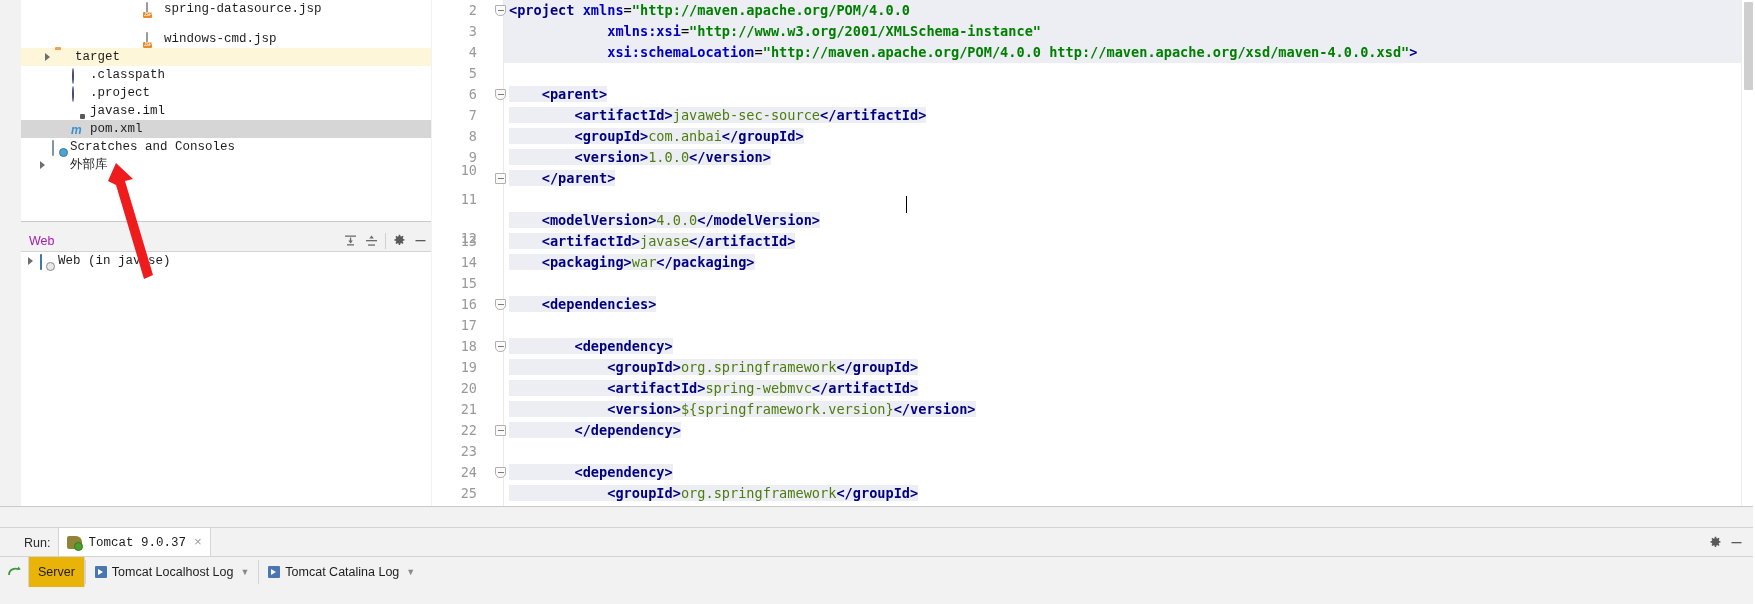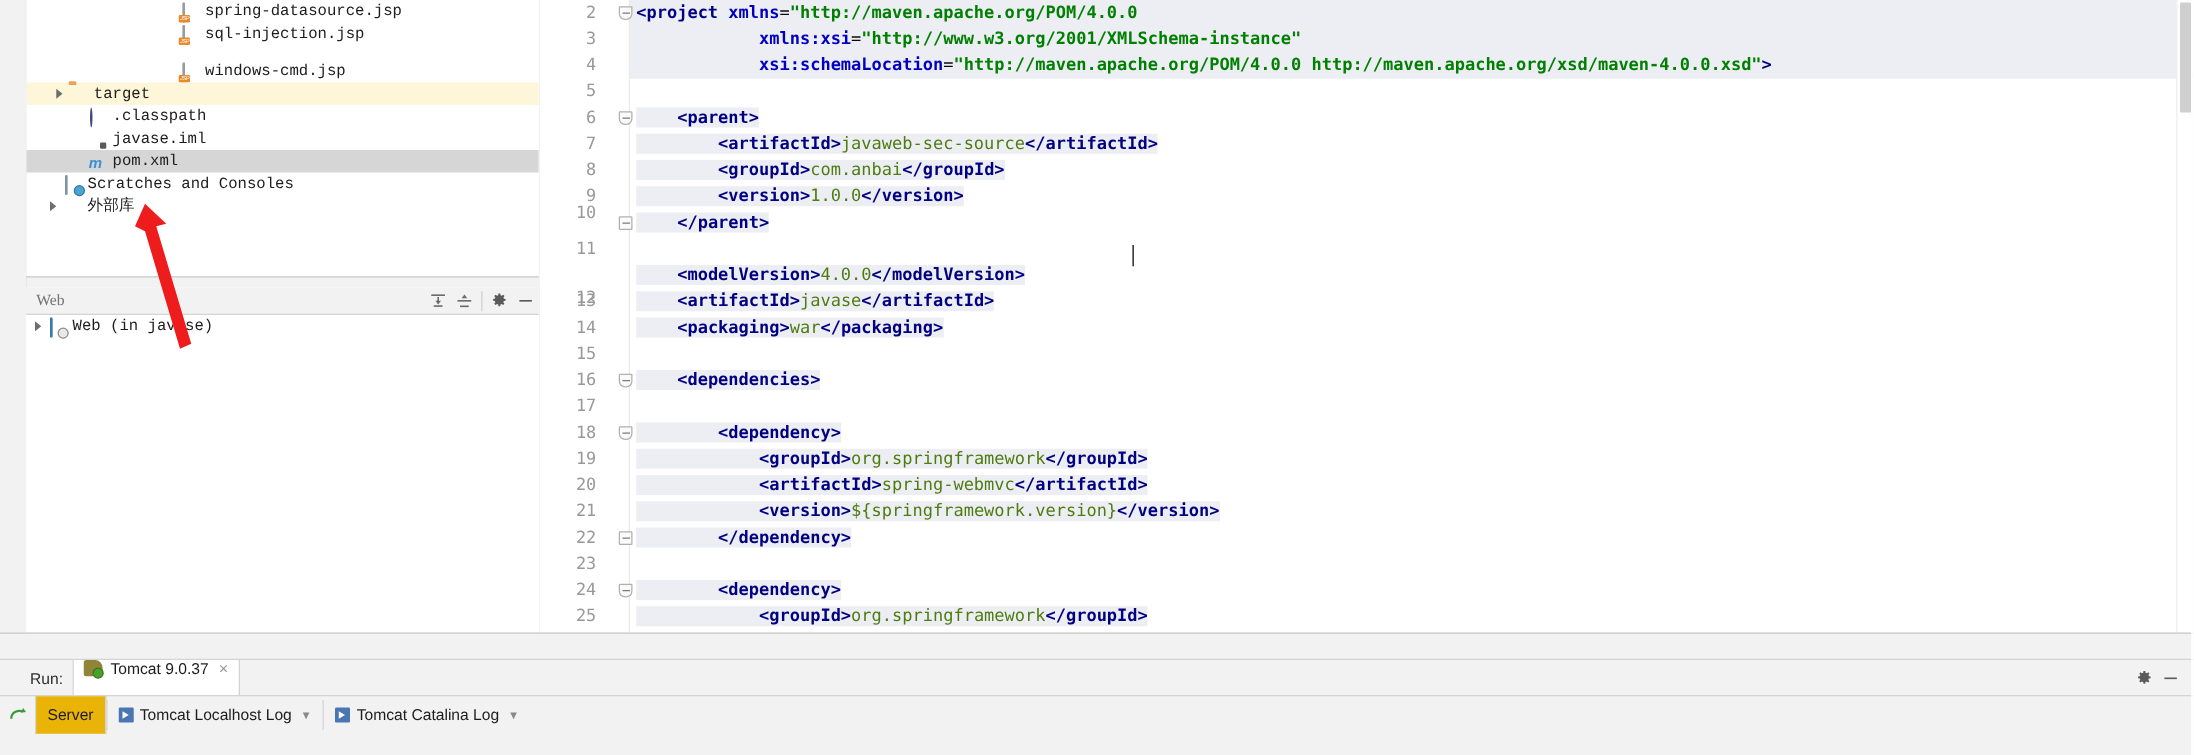--- a/index.html
+++ b/index.html
@@ -124,21 +124,21 @@
   
   .web-panel{
     position:absolute;left:21px;top:230px;width:410px;height:276px;
     background:#ffffff;
   }
   .web-header{
     height:21px;background:#f2f2f2;border-bottom:1px solid #d4d4d4;
     display:flex;align-items:center;padding-left:8px;
     position:relative;
   }
-  .web-title{font-size:12.5px;color:#737373;font-family:Liberation Serif, serif;}
+  .web-title{font-size:12.5px;color:#a21caf;}
   .web-actions{
     position:absolute;right:0;top:0;height:21px;display:flex;align-items:center;
   }
   .act{width:21px;height:21px;display:flex;align-items:center;justify-content:center;}
   .act svg{display:block;}
   .vsep{width:1px;height:16px;background:#d0d0d0;margin:0 3px;}
   .web-body{background:#ffffff;height:255px;}
 
   
   .editor{
@@ -198,23 +198,23 @@
   }
   .run-bar{
     position:absolute;left:0;top:527px;width:100%;height:29px;
     background:#f2f2f2;border-top:1px solid #d4d4d4;
     display:flex;align-items:center;
   }
   .run-label{
     padding:0 8px 0 24px;font-size:12.5px;color:#2b2b2b;
   }
   .run-tab{
-    height:29px;display:flex;align-items:flex-start;padding:0 8px;
+    height:29px;display:flex;align-items:center;padding:0 8px;
     background:#ffffff;border-left:1px solid #d4d4d4;border-right:1px solid #d4d4d4;
-    font-size:12.5px;color:#1d1d1d;
+    font-size:12.5px;color:#1d1d1d;font-family:Liberation Mono, monospace;
   }
   .tomcat-ico{
     width:15px;height:13px;margin-right:6px;position:relative;flex:0 0 auto;
     background:#8f8437;border-radius:2px 6px 2px 2px;
   }
   .tomcat-ico::after{
     content:"";position:absolute;right:-1px;bottom:-2px;width:7px;height:7px;
     border-radius:50%;background:#49a02c;border:1px solid #2f7a1c;
   }
   .close-x{
@@ -262,39 +262,39 @@
 
   <div class="left-strip"></div>
 
   <div class="project-panel">
     <div id="tree-rows">
         <div class="tree-row" style="padding-left: 110px;">
           <span class="arrow"></span>
           <span class="ico"><i class="ico-jsp"></i></span>
           <span class="label">spring-datasource.jsp</span>
         </div>
-        <div class="tree-row" style="padding-left: 110px;">
-          <span class="arrow"></span>
-          <span class="ico"><i class="ico-jsp"></i></span>
-          <span class="label">sql-injection.jsp</span>
-        </div>
         <div class="tree-row" style="padding-left: 110px; margin-top: 12px;">
           <span class="arrow"></span>
           <span class="ico"><i class="ico-jsp"></i></span>
           <span class="label">windows-cmd.jsp</span>
         </div>
         <div class="tree-row highlight" style="padding-left: 21px;">
           <span class="arrow closed"></span>
           <span class="ico"><i class="ico-folder"></i></span>
           <span class="label">target</span>
         </div>
         <div class="tree-row" style="padding-left: 36px;">
           <span class="arrow"></span>
           <span class="ico"><i class="ico-round"></i></span>
           <span class="label">.classpath</span>
+        </div>
+        <div class="tree-row" style="padding-left: 36px;">
+          <span class="arrow"></span>
+          <span class="ico"><i class="ico-round"></i></span>
+          <span class="label">.project</span>
         </div>
         <div class="tree-row" style="padding-left: 36px;">
           <span class="arrow"></span>
           <span class="ico"><i class="ico-iml"></i></span>
           <span class="label">javase.iml</span>
         </div>
         <div class="tree-row selected" style="padding-left: 36px;">
           <span class="arrow"></span>
           <span class="ico"><i class="ico-maven">m</i></span>
           <span class="label">pom.xml</span>

